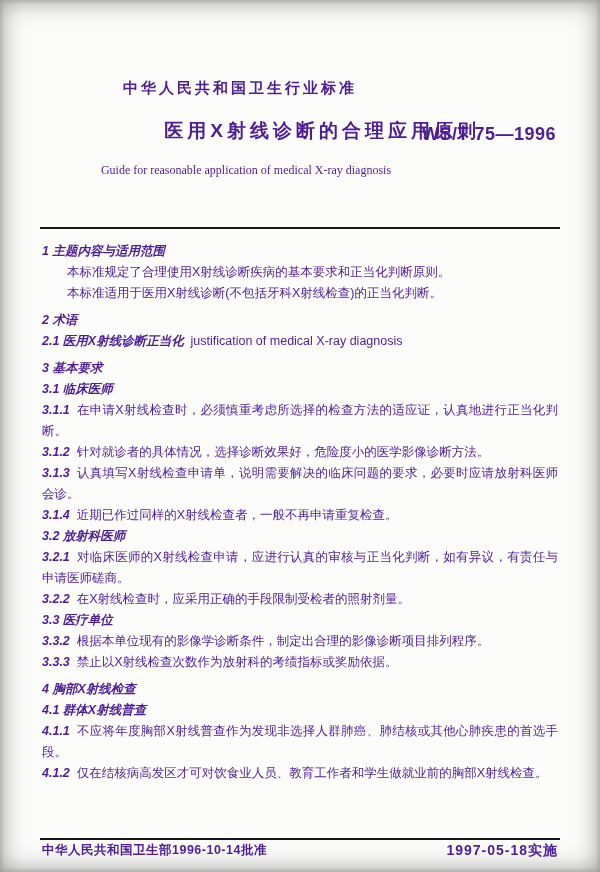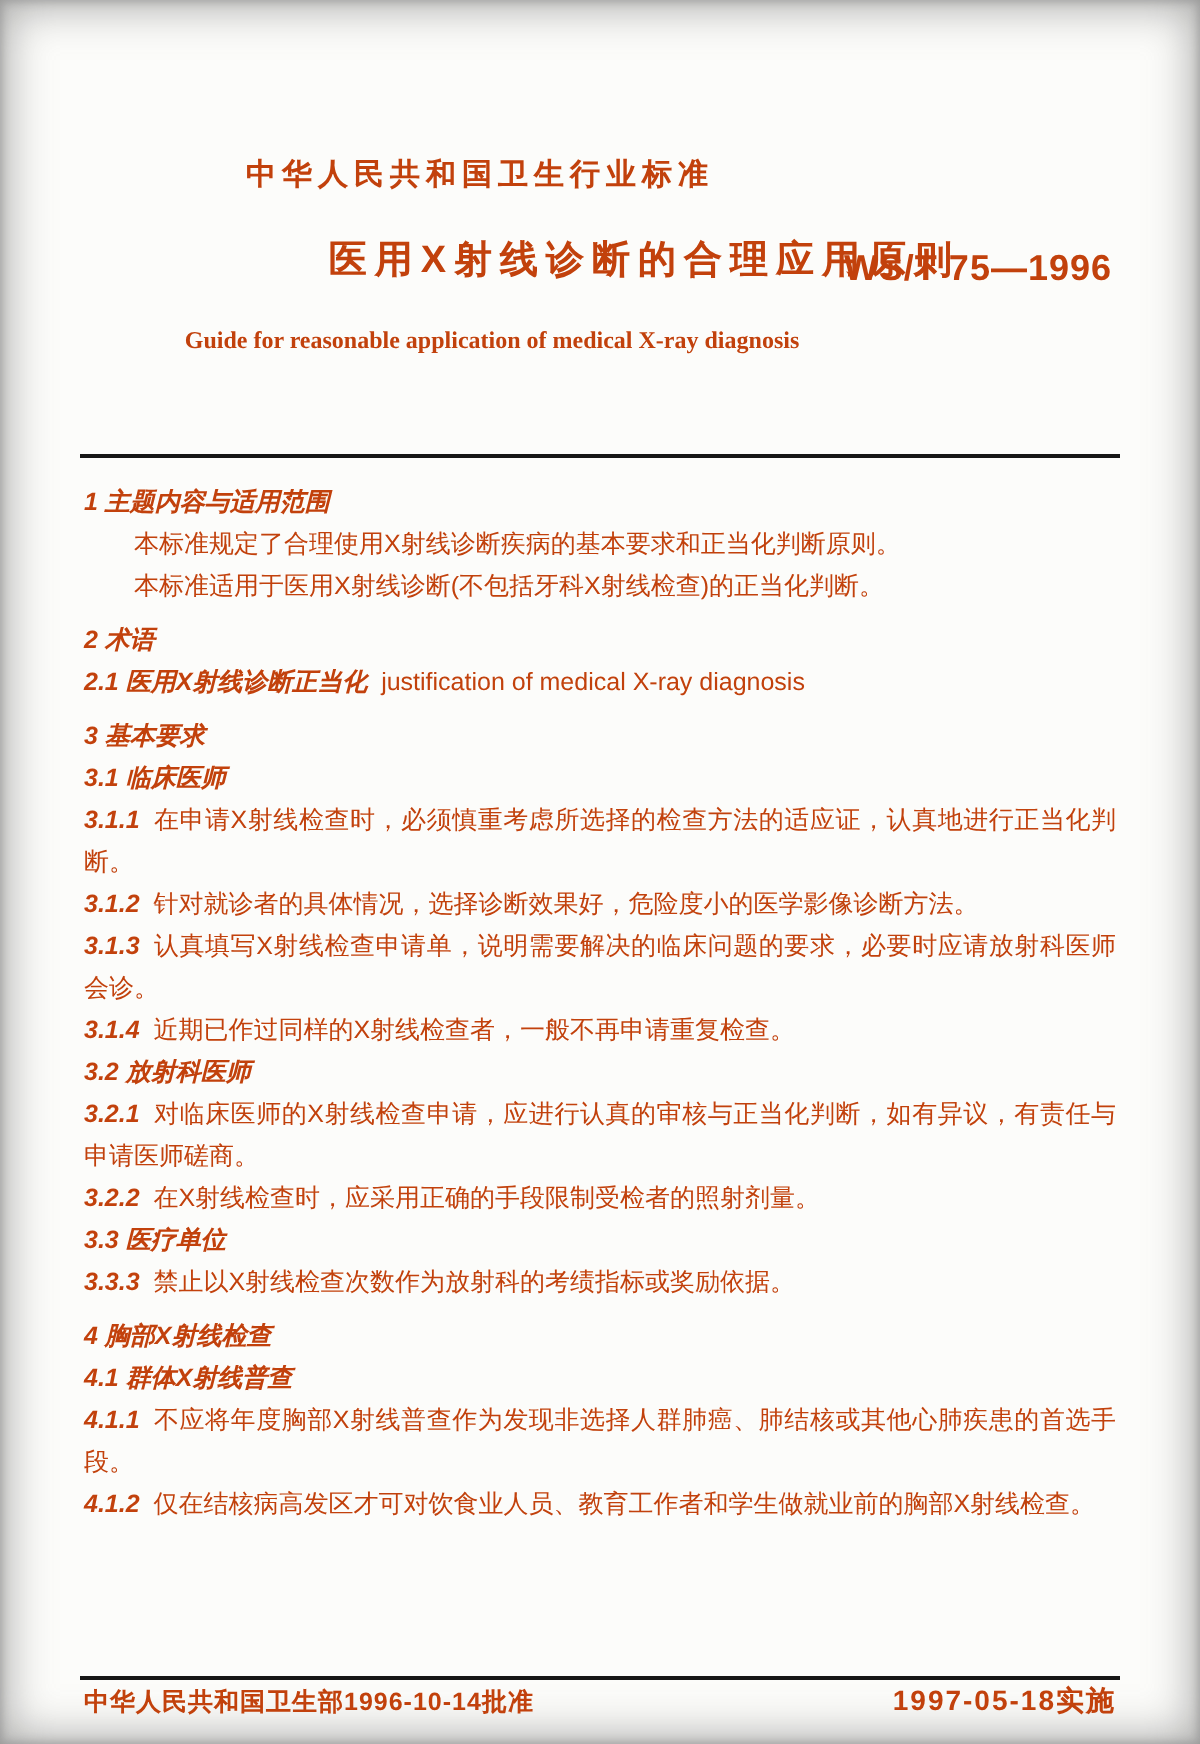--- a/index.html
+++ b/index.html
@@ -12,21 +12,21 @@
     position: relative;
     width: 600px;
     height: 872px;
     background: #fbfbf9;
     overflow: hidden;
   }
   .page {
     position: absolute;
     inset: 0;
     background: #fcfcfa;
-    color: #c2410c;
+    color: #4c1d95;
     box-shadow:
       inset 0 0 22px 4px rgba(110,110,110,0.55),
       inset 0 0 5px 1px rgba(90,90,90,0.35);
   }
 
   
   header { position: relative; padding-top: 80px; }
   .std-caption {
     width: 480px;
     text-align: center;
@@ -48,21 +48,21 @@
     position: absolute;
     top: 124px;
     right: 44px;
     font-size: 18px;
     font-weight: bold;
     letter-spacing: 0.5px;
   }
   .en-title {
     width: 492px;
     text-align: center;
-    font-weight: bold;
+    font-weight: normal;
     font-size: 12px;
     line-height: 14px;
     margin-top: 21px;
     font-family: "Liberation Serif", serif;
   }
 
   
   .rule { height: 2px; background: #161616; margin: 0 40px; }
   .rule-top { margin-top: 50px; }
   .rule-bottom { position: absolute; left: 40px; right: 40px; bottom: 32px; margin: 0; }
@@ -81,21 +81,21 @@
   .blk b { font-weight: bold; margin-right: 0.55em; font-style: italic; }
 
   
   footer {
     position: absolute;
     left: 42px;
     right: 42px;
     bottom: 12px;
     display: flex;
     justify-content: space-between;
-    align-items: center;
+    align-items: flex-start;
   }
   .approval { font-size: 12.5px; font-weight: bold; letter-spacing: 0.5px; }
   .impl { font-size: 14px; font-weight: bold; letter-spacing: 1px; }
 </style>
 </head>
 <body>
 
 <div class="scan">
   <div class="page">
 
@@ -117,20 +117,21 @@
         <p class="blk heading major"><b>3 基本要求</b></p>
         <p class="blk heading"><b>3.1 临床医师</b></p>
         <p class="blk item"><b>3.1.1</b><span>在申请X射线检查时，必须慎重考虑所选择的检查方法的适应证，认真地进行正当化判断。</span></p>
         <p class="blk item"><b>3.1.2</b><span>针对就诊者的具体情况，选择诊断效果好，危险度小的医学影像诊断方法。</span></p>
         <p class="blk item"><b>3.1.3</b><span>认真填写X射线检查申请单，说明需要解决的临床问题的要求，必要时应请放射科医师会诊。</span></p>
         <p class="blk item"><b>3.1.4</b><span>近期已作过同样的X射线检查者，一般不再申请重复检查。</span></p>
         <p class="blk heading"><b>3.2 放射科医师</b></p>
         <p class="blk item"><b>3.2.1</b><span>对临床医师的X射线检查申请，应进行认真的审核与正当化判断，如有异议，有责任与申请医师磋商。</span></p>
         <p class="blk item"><b>3.2.2</b><span>在X射线检查时，应采用正确的手段限制受检者的照射剂量。</span></p>
         <p class="blk heading"><b>3.3 医疗单位</b></p>
+        <p class="blk item"><b>3.3.2</b><span>根据本单位现有的影像学诊断条件，制定出合理的影像诊断项目排列程序。</span></p>
         <p class="blk item"><b>3.3.3</b><span>禁止以X射线检查次数作为放射科的考绩指标或奖励依据。</span></p>
         <p class="blk heading major"><b>4 胸部X射线检查</b></p>
         <p class="blk heading"><b>4.1 群体X射线普查</b></p>
         <p class="blk item"><b>4.1.1</b><span>不应将年度胸部X射线普查作为发现非选择人群肺癌、肺结核或其他心肺疾患的首选手段。</span></p>
         <p class="blk item"><b>4.1.2</b><span>仅在结核病高发区才可对饮食业人员、教育工作者和学生做就业前的胸部X射线检查。</span></p>
       </main>
 
     <div class="rule rule-bottom"></div>
 
     <footer>

